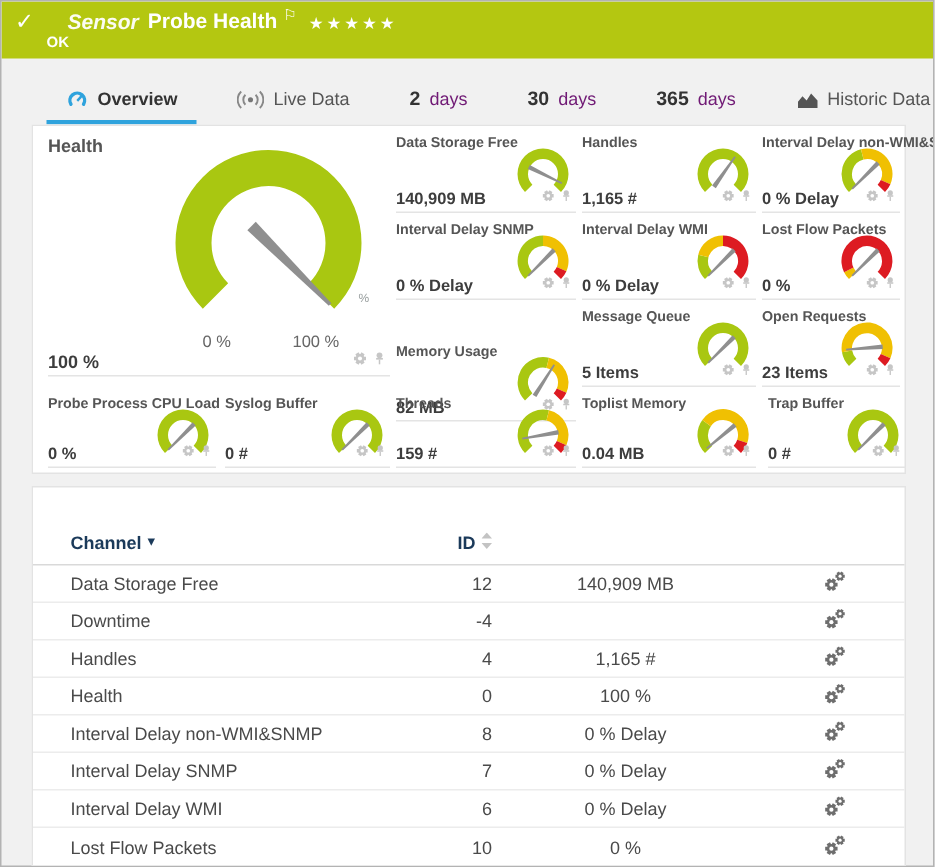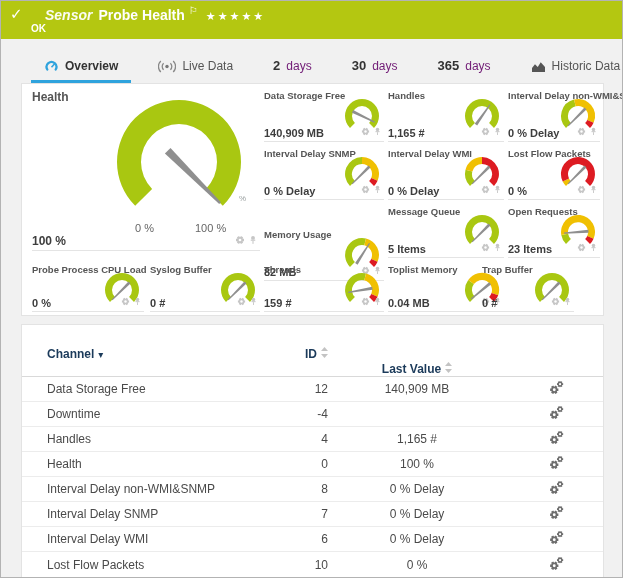--- a/index.html
+++ b/index.html
@@ -469,21 +469,21 @@
               <circle cx="8" cy="8" r="4.736" fill="#c6c6c6"></circle>
               <circle cx="8" cy="8" r="2.176" fill="#fff"></circle>
             </svg></span>
           <span><svg width="9" height="9" viewBox="0 0 16 16">
               <circle cx="8" cy="4.6" r="3.1" fill="#c6c6c6"></circle>
               <rect x="4.4" y="7.4" width="7.2" height="1.8" fill="#c6c6c6"></rect>
               <rect x="7.2" y="9.2" width="1.6" height="5" fill="#c6c6c6"></rect>
             </svg></span>
         </div>
       </div>
-      <div class="gcell" style="left: 460px; top: 180px; width: 92px; height: 47px;">
+      <div class="gcell" style="left: 490px; top: 180px; width: 92px; height: 47px;">
         <div class="gtitle">Trap Buffer</div>
         <svg class="gsvg" width="40" height="37" viewBox="0 0 40 37">
           <path d="M8.0,31.0 A17,17 0 1 1 32.0,31.0 L27.1,26.1 A10,10 0 1 0 12.9,26.1 Z" fill="#a9c711"></path>
           <polygon fill="#8f8f8f" points="9.7,28.5 10.5,29.3 28.5,12.6 26.4,10.5"></polygon>
         </svg>
         <div class="gvalue">0 #</div>
         <div class="gicons">
           <span><svg width="9" height="9" viewBox="0 0 16 16">
               <line x1="11.2" y1="8" x2="14.4" y2="8" stroke="#c6c6c6" stroke-width="3.968"></line>
               <line x1="9.600000000000001" y1="10.771281292110203" x2="11.200000000000001" y2="13.542562584220407" stroke="#c6c6c6" stroke-width="3.968"></line>
@@ -510,27 +510,20 @@
         <span class="sortcaret">▾</span>
       </div>
       <div class="th c-id">
         <span>ID</span>
         <span class="updown"><svg width="7" height="11" viewBox="0 0 7 11">
               <polygon points="3.5,0 7,4 0,4" fill="#c3c3c3"></polygon>
               <polygon points="3.5,11 7,7 0,7" fill="#c3c3c3"></polygon>
             </svg></span>
       </div>
       <div></div>
-      <div class="th c-lv" style="grid-column:3">
-        <span>Last Value</span>
-        <span class="updown"><svg width="7" height="11" viewBox="0 0 7 11">
-              <polygon points="3.5,0 7,4 0,4" fill="#c3c3c3"></polygon>
-              <polygon points="3.5,11 7,7 0,7" fill="#c3c3c3"></polygon>
-            </svg></span>
-      </div>
       <div></div>
     </div>
     <div id="tbody">
         <div class="trow">
           <div class="td c-ch">Data Storage Free</div>
           <div class="td c-id">12</div>
           <div class="td c-lv">140,909 MB</div>
           <div></div>
           <div class="td c-gear">
             <span><svg width="15" height="15" viewBox="0 0 16 16">

